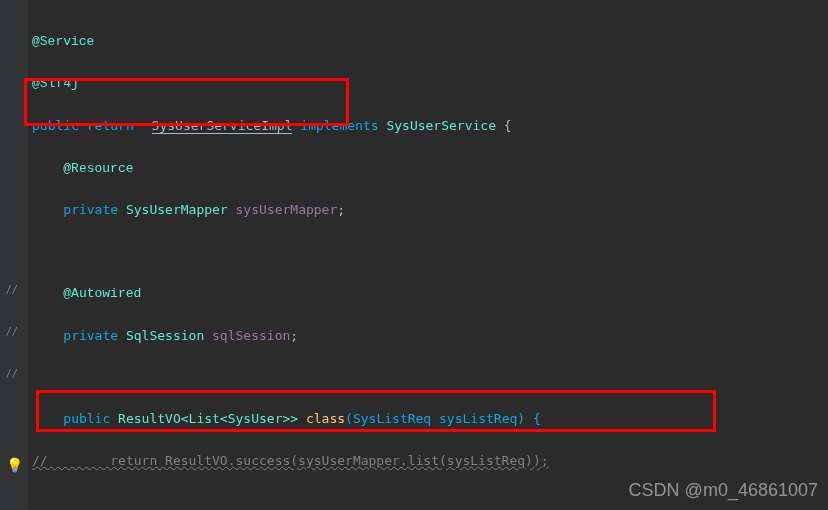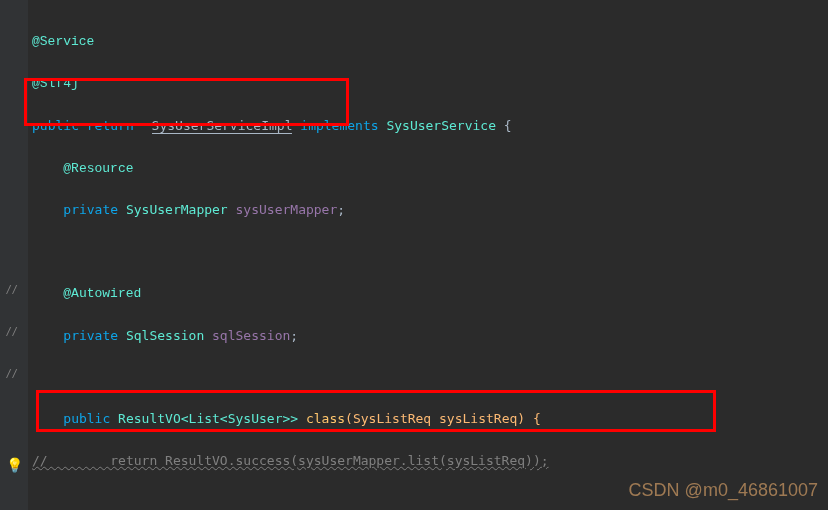--- a/index.html
+++ b/index.html
@@ -41,35 +41,35 @@
       padding: 10px 0 0 32px;
       white-space: pre;
     }
     .annotation { color: #5eead4; font-family: Liberation Mono, monospace; }
     .keyword { color: #0ea5e9; }
     .class-name { color: #A9B7C6; margin-left: 10px; }
     .type { color: #5eead4; }
     .field { color: #9876AA; }
     .method { color: #FFC66D; }
     .comment { color: #808080; }
-    .param { color: #fdba74; }
+    .param { color: #0ea5e9; }
     .underline { border-bottom: 1px solid #a9b7c6; }
     .wavy { text-decoration: underline wavy #808080; text-decoration-thickness: 1px; }
     .red-box {
       position: absolute;
       border: 3px solid #FF0000;
       pointer-events: none;
     }
     .box1 { left: 24px; top: 78px; width: 325px; height: 48px; }
     .box2 { left: 36px; top: 390px; width: 680px; height: 42px; }
     .watermark {
       position: absolute;
       right: 10px;
       bottom: 5px;
-      color: #fdba74;
+      color: #e5e5e5;
       font-family: Arial, sans-serif;
       font-size: 18px;
       opacity: 0.55;
     }
   </style>
 </head>
 <body>
 
 <div class="gutter">
   <span class="gutter-icon edit-marker" style="top:282px">//</span>

